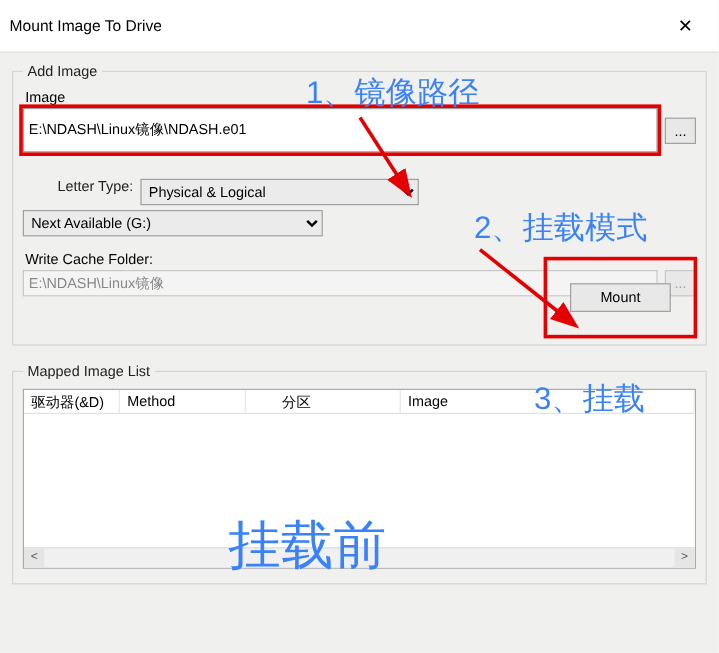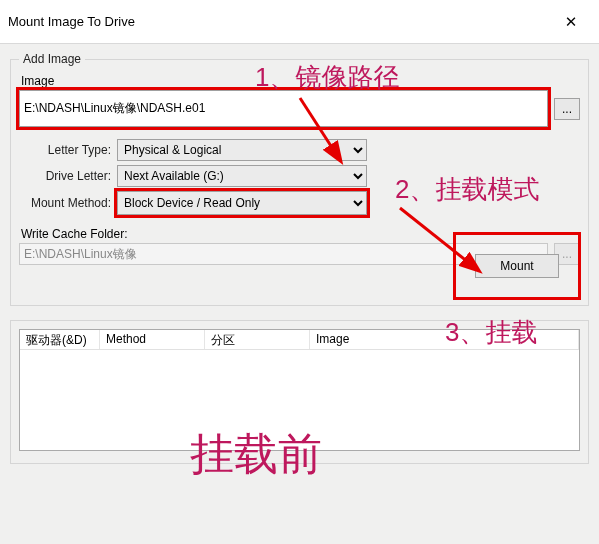--- a/index.html
+++ b/index.html
@@ -99,21 +99,21 @@
   }
   .mount-wrap {
     position: absolute;
     right: 10px;
     bottom: 8px;
     padding: 19px;
   }
   .mapped-wrap {
     border: 1px solid #aaa;
     background: #fff;
-    height: 122px;
+    height: 150px;
     overflow: hidden;
     position: relative;
   }
   .mapped-header {
     display: flex;
     height: 20px;
     background: #fff;
     border-bottom: 1px solid #e1e1e1;
   }
   .mapped-header .col {
@@ -137,21 +137,21 @@
     height: 17px;
     background: #e5e5e5;
     text-align: center;
     font-size: 10px;
     line-height: 16px;
     color: #555;
   }
   .hscroll .track { flex: 1; background: #f0f0f0; }
   .anno {
     position: absolute;
-    color: #be185d;
+    color: #3b82f6;
     font-size: 26px;
     font-family: "Microsoft YaHei", SimSun, sans-serif;
     font-weight: 400;
     pointer-events: none;
     white-space: nowrap;
   }
   svg.overlay {
     position: absolute;
     left: 0; top: 0;
     width: 599px;
@@ -186,58 +186,52 @@
 
     <div class="image-path-row">
       <input type="text" class="text redbox" style="height: 37px;" value="E:\NDASH\Linux镜像\NDASH.e01">
       <button class="btn-browse">...</button>
     </div>
 
     <div style="height:8px;"></div>
 
     <div class="row">
       <div class="lbl">Letter Type:</div>
-      <select class="combo" style="width:250px;">
+      <select class="combo" style="width:232px;margin-top:10px;">
         <option>Physical &amp; Logical</option>
       </select>
     </div>
 
     <div class="row">
-      <div class="lbl">Drive Letter:</div>
       <select class="combo" style="width:250px;">
         <option>Next Available (G:)</option>
       </select>
     </div>
 
-    <div class="row">
-      <div class="lbl">Mount Method:</div>
-      <select class="combo redbox" style="width:250px; height:24px;">
-        <option>Block Device / Read Only</option>
-      </select>
-    </div>
 
     <div style="height:8px;"></div>
 
     <div class="lbl disabled" style="width:auto; text-align:left; padding-left:2px;">Write Cache Folder:</div>
     <div class="image-path-row" style="margin-top:2px;align-items:flex-end;">
       <input type="text" class="wc-input" disabled="" value="E:\NDASH\Linux镜像" style="">
       <button class="btn-browse disabled" disabled="">...</button>
     </div>
 
     <div class="mount-wrap redbox">
       <button class="mount-btn">Mount</button>
     </div>
   </fieldset>
 
   <fieldset style="margin-top:14px;">
+    <legend>Mapped Image List</legend>
     <div class="mapped-wrap">
       <div class="mapped-header">
         <div class="col" style="width:80px;">驱动器(&amp;D)</div>
         <div class="col" style="width:105px;">Method</div>
-        <div class="col" style="width:105px;">分区</div>
+        <div class="col" style="width:105px;margin-left:24px;">分区</div>
         <div class="col" style="flex:1;">Image</div>
       </div>
       <div class="mapped-body"></div>
       <div class="hscroll">
         <div class="arrow">&lt;</div>
         <div class="track"></div>
         <div class="arrow">&gt;</div>
       </div>
     </div>
   </fieldset>

